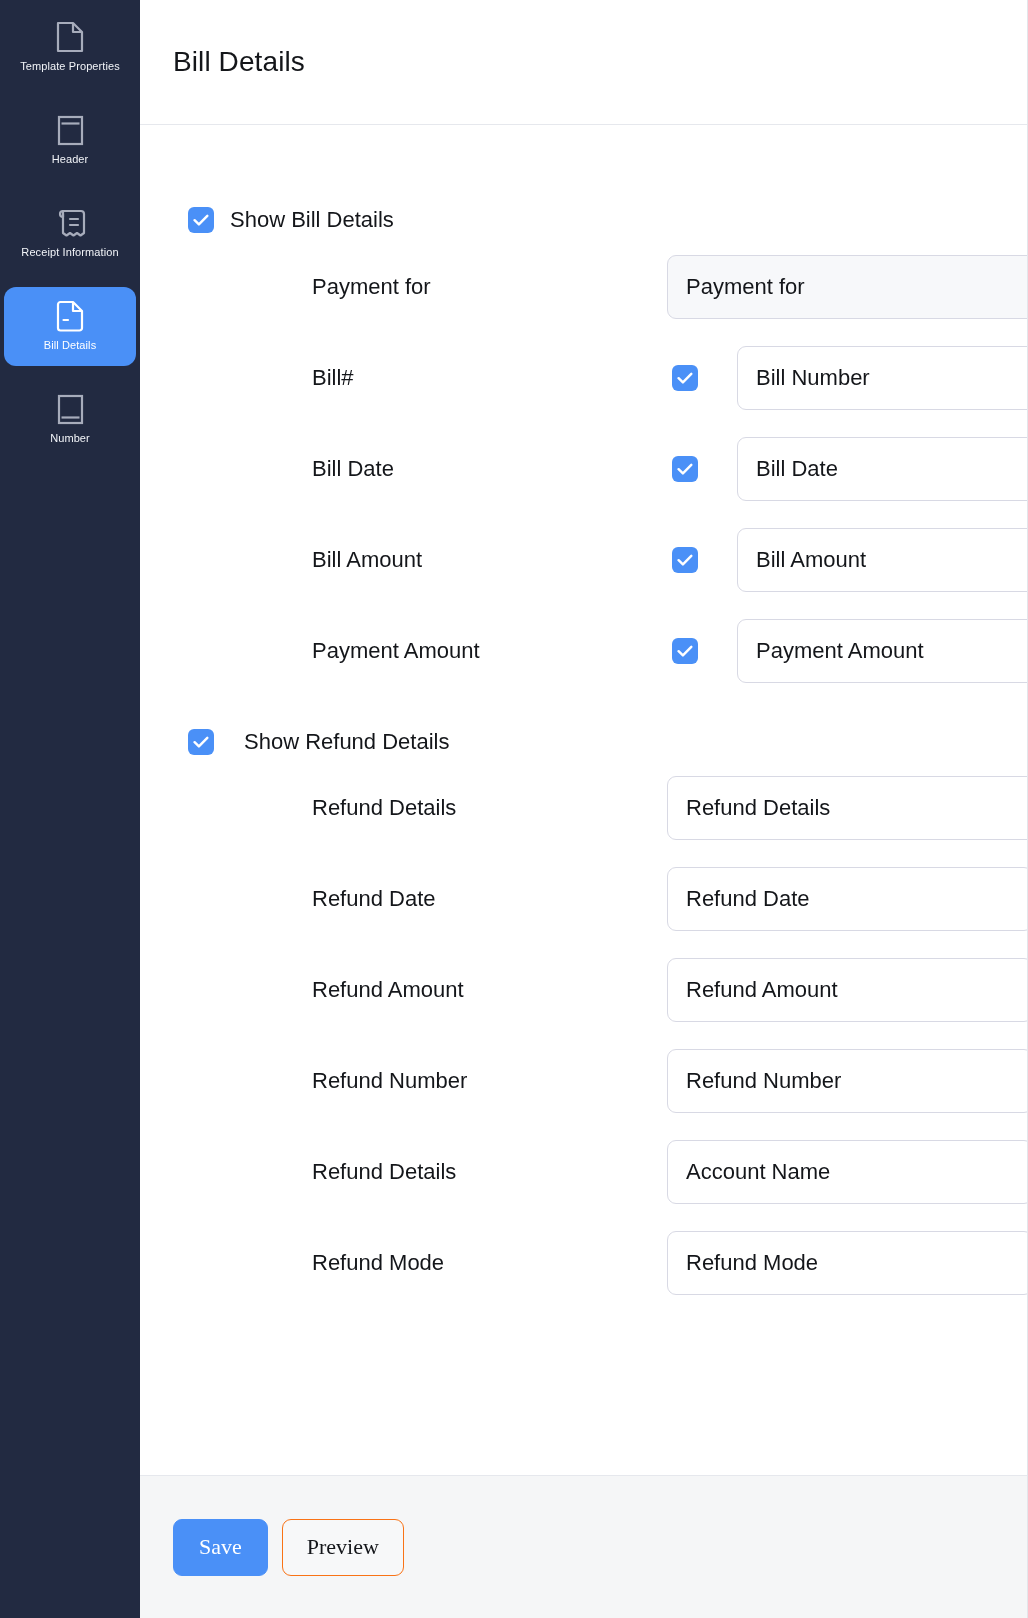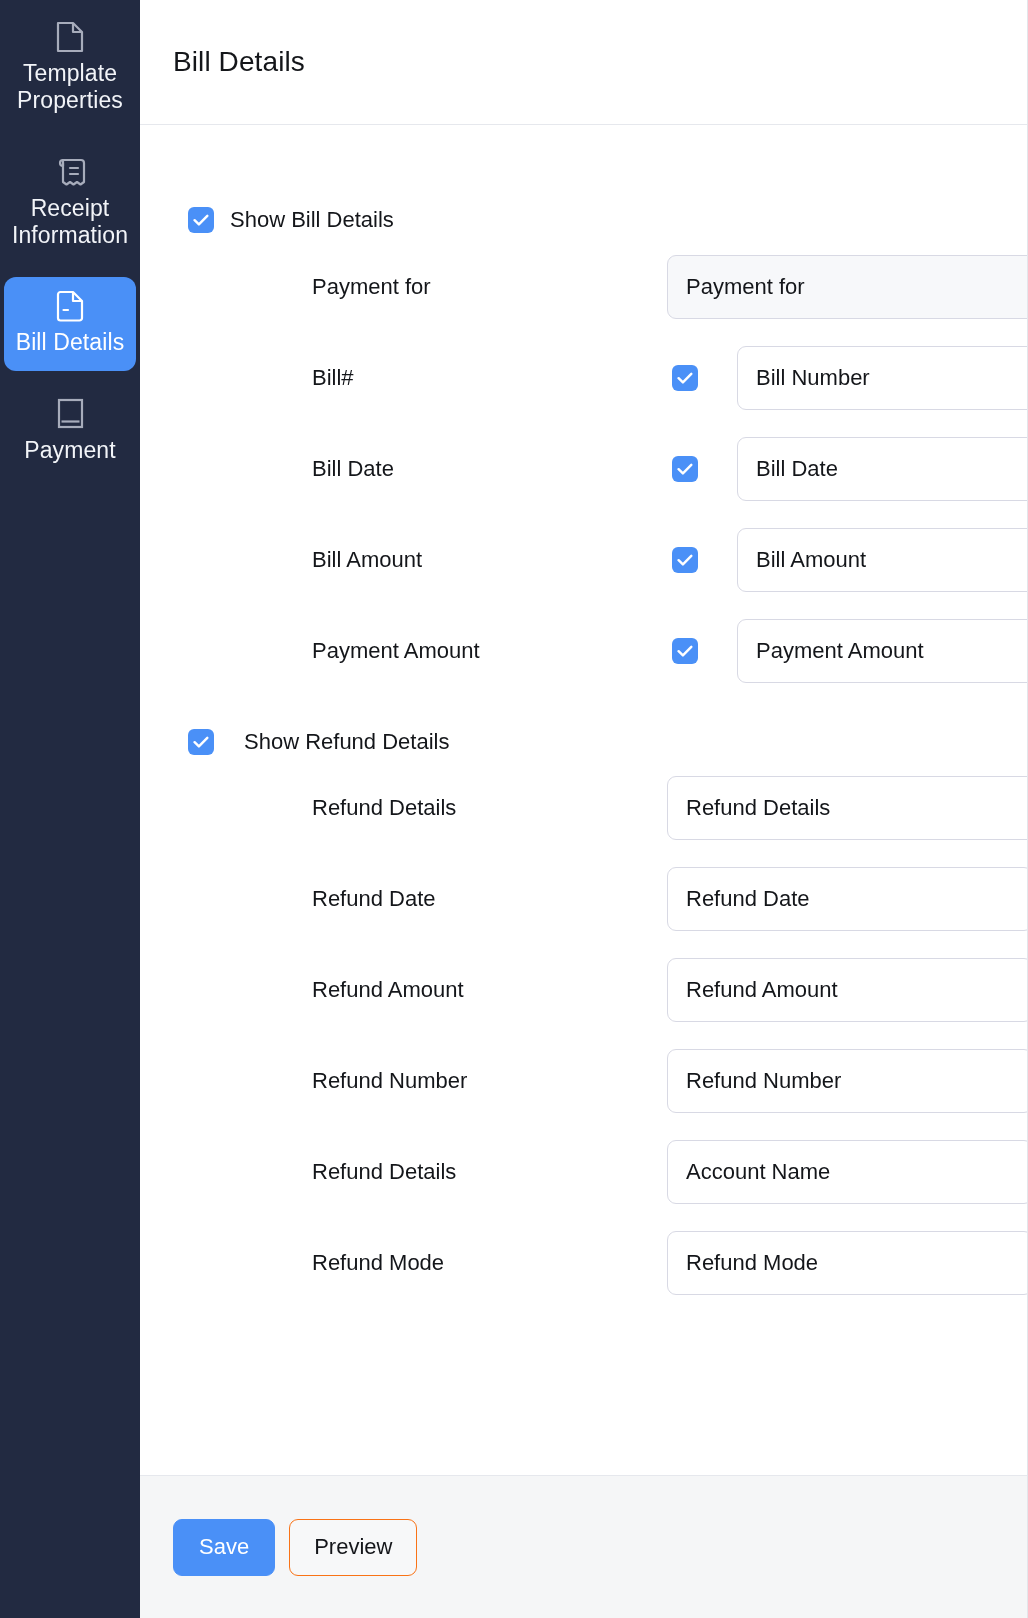--- a/index.html
+++ b/index.html
@@ -44,21 +44,21 @@
     width: 34px;
     height: 34px;
     display: flex;
     align-items: center;
     justify-content: center;
     margin-bottom: 6px;
   }
   .nav-icon svg { display:block; }
   .nav-label {
     color: #ffffff;
-    font-size: 23px;
+    font-size: 11px;
     line-height: 1.19;
     text-align: center;
     letter-spacing: 0.1px;
   }
   .nav-item:not(.active) .nav-label { color: #f2f4f8; }
 
   
   .main {
     flex: 1;
     height: 1618px;
@@ -184,20 +184,21 @@
 
   
   .footer-bar {
     height: 143px;
     background: #f5f6f7;
     border-top: 1px solid #e6e8ed;
     display: flex;
     align-items: center;
     padding-left: 33px;
     gap: 14px;
+    font-family: Liberation Serif, serif;
   }
   .btn {
     height: 57px;
     border-radius: 9px;
     font-size: 22px;
     font-family: inherit;
     display: flex;
     align-items: center;
     justify-content: center;
     cursor: pointer;
@@ -226,20 +227,29 @@
     <div class="nav-item">
       <span class="nav-icon">
         <svg width="28" height="32" viewBox="0 0 28 32" fill="none">
           <path d="M2 2 h15 l9 9 v19 a0 0 0 0 1 0 0 H2 Z" stroke="#a7acbb" stroke-width="2.2" fill="none" stroke-linejoin="round"></path>
           <path d="M17 2 v9 h9" stroke="#a7acbb" stroke-width="2.2" fill="none" stroke-linejoin="round"></path>
         </svg>
       </span>
       <span class="nav-label">Template Properties</span>
     </div>
 
+    <div class="nav-item">
+      <span class="nav-icon">
+        <svg width="27" height="31" viewBox="0 0 27 31" fill="none">
+          <rect x="2" y="2" width="23" height="27" stroke="#a7acbb" stroke-width="2.2" fill="none"></rect>
+          <line x1="4.5" y1="8.5" x2="22.5" y2="8.5" stroke="#a7acbb" stroke-width="2.2"></line>
+        </svg>
+      </span>
+      <span class="nav-label">Header</span>
+    </div>
 
     <div class="nav-item">
       <span class="nav-icon">
         <svg width="32" height="30" viewBox="0 0 32 30" fill="none">
           <path d="M9 3 h18 a3 3 0 0 1 3 3 v19 l-3.5 2.5 -3.5 -2.5 -3.5 2.5 -3.5 -2.5 -3.5 2.5 -3.5 -2.5 V6" stroke="#a7acbb" stroke-width="2.2" fill="none" stroke-linejoin="round" stroke-linecap="round"></path>
           <path d="M9 3 a3 3 0 0 0 -3 3 a3 3 0 0 0 3 3 V3 Z" stroke="#a7acbb" stroke-width="2.2" fill="none" stroke-linejoin="round"></path>
           <line x1="16" y1="11" x2="24" y2="11" stroke="#a7acbb" stroke-width="2.2" stroke-linecap="round"></line>
           <line x1="16" y1="17" x2="24" y2="17" stroke="#a7acbb" stroke-width="2.2" stroke-linecap="round"></line>
         </svg>
       </span>
@@ -257,21 +267,21 @@
       <span class="nav-label">Bill Details</span>
     </div>
 
     <div class="nav-item">
       <span class="nav-icon">
         <svg width="27" height="31" viewBox="0 0 27 31" fill="none">
           <rect x="2" y="2" width="23" height="27" stroke="#a7acbb" stroke-width="2.2" fill="none"></rect>
           <line x1="4.5" y1="23.5" x2="22.5" y2="23.5" stroke="#a7acbb" stroke-width="2.2"></line>
         </svg>
       </span>
-      <span class="nav-label">Payment</span>
+      <span class="nav-label">Number</span>
     </div>
 
   </nav>
 
   <section class="main">
 
     <div class="page-header">
       <h1 class="page-title">Bill Details</h1>
     </div>
 

